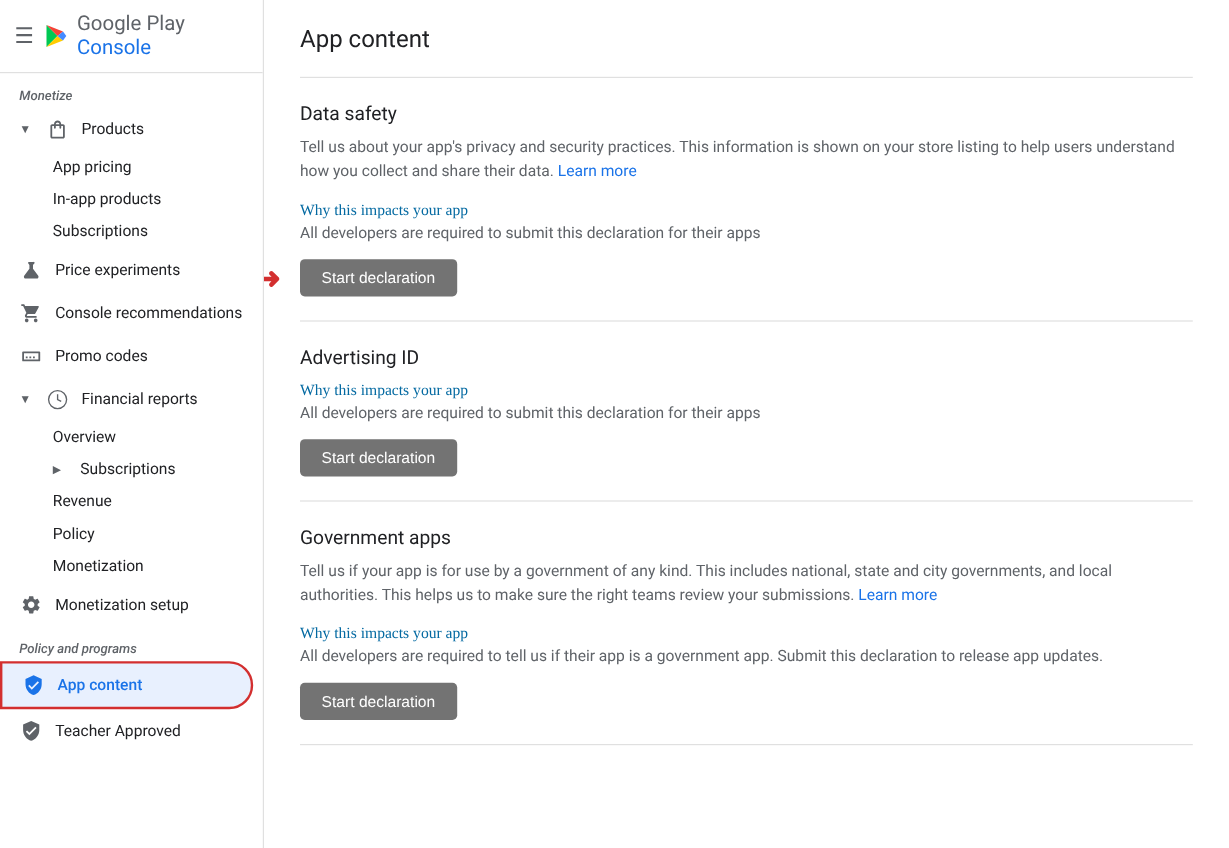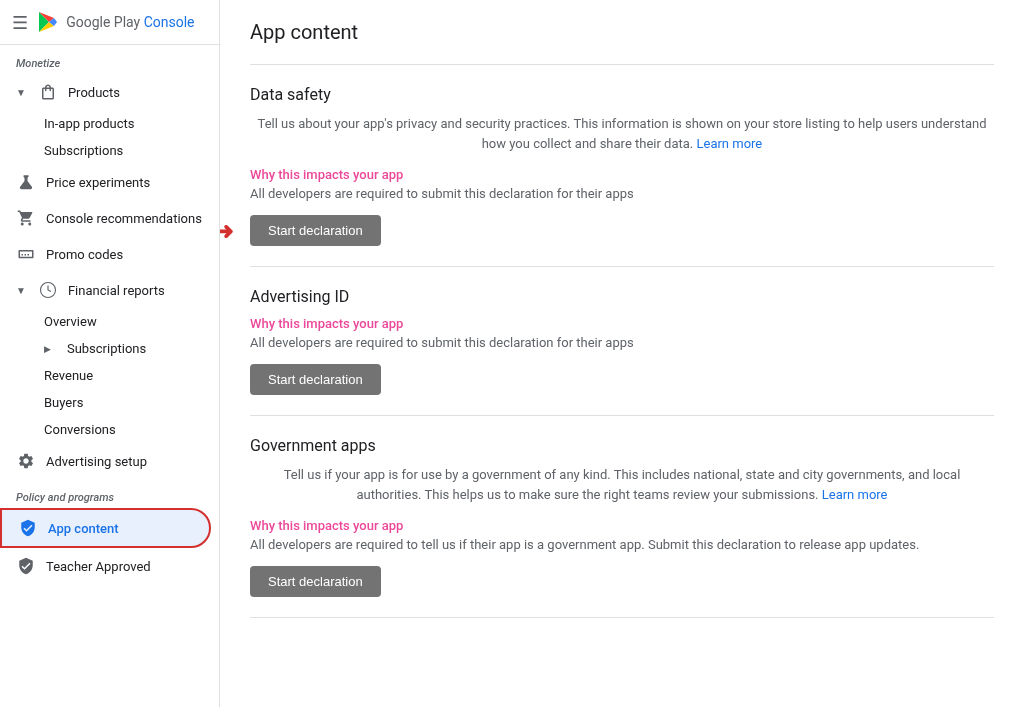--- a/index.html
+++ b/index.html
@@ -35,21 +35,21 @@
       align-items: center;
       gap: 6px;
     }
 
     .logo-icon {
       width: 24px;
       height: 24px;
     }
 
     .logo-text {
-      font-size: 14px;
+      font-size: 17px;
       color: #5f6368;
     }
 
     .logo-text span {
       color: #1a73e8;
     }
 
     .section-label {
       font-size: 11px;
       font-weight: 500;
@@ -130,33 +130,33 @@
       color: #202124;
       margin-bottom: 10px;
     }
 
     .section-desc {
       font-size: 13px;
       color: #5f6368;
       line-height: 1.5;
       margin-bottom: 14px;
       max-width: 750px;
-      text-align: center;
     }
 
     .section-desc a {
       color: #1a73e8;
       text-decoration: none;
     }
 
     .impact-title {
       font-size: 13px;
       font-weight: 500;
-      color: #ec4899;
+      color: #0369a1;
       margin-bottom: 4px;
+      font-family: Liberation Serif, serif;
     }
 
     .impact-desc {
       font-size: 13px;
       color: #5f6368;
       margin-bottom: 14px;
     }
 
     .btn-primary {
       background: #737373;
@@ -217,20 +217,23 @@
     <span class="expand-arrow">▼</span>
     <span class="nav-icon">
       <svg width="18" height="18" viewBox="0 0 24 24" fill="#5f6368">
           <path d="M18 6h-2c0-2.21-1.79-4-4-4S8 3.79 8 6H6c-1.1 0-2 .9-2 2v12c0 1.1.9 2 2 2h12c1.1 0 2-.9 2-2V8c0-1.1-.9-2-2-2zm-6-2c1.1 0 2 .9 2 2h-4c0-1.1.9-2 2-2zm6 16H6V8h2v2c0 .55.45 1 1 1s1-.45 1-1V8h4v2c0 .55.45 1 1 1s1-.45 1-1V8h2v12z"></path>
         </svg>
     </span>
     <span class="nav-label">Products</span>
   </div>
 
   <div class="nav-child">
+    <span>App pricing</span>
+  </div>
+  <div class="nav-child">
     <span>In-app products</span>
   </div>
   <div class="nav-child">
     <span>Subscriptions</span>
   </div>
 
   <div class="nav-item">
     <span class="nav-icon">
       <svg width="18" height="18" viewBox="0 0 24 24" fill="#5f6368">
           <path d="M19.8 18.4L14 10.67V6.5l1.35-1.69A1 1 0 0014.57 3H9.43a1 1 0 00-.78 1.62L10 6.5v4.17L4.2 18.4A2 2 0 006 21.5h12a2 2 0 001.8-3.1z"></path>
@@ -272,33 +275,33 @@
     <span>Overview</span>
   </div>
   <div class="nav-item" style="padding-left: 44px; padding-top:6px; padding-bottom:6px;">
     <span class="expand-arrow" style="font-size:9px;">▶</span>
     <span class="nav-label" style="margin-left:4px;">Subscriptions</span>
   </div>
   <div class="nav-child">
     <span>Revenue</span>
   </div>
   <div class="nav-child">
-    <span>Buyers</span>
-  </div>
-  <div class="nav-child">
-    <span>Conversions</span>
+    <span>Policy</span>
+  </div>
+  <div class="nav-child">
+    <span>Monetization</span>
   </div>
 
   <div class="nav-item">
     <span class="nav-icon">
       <svg width="18" height="18" viewBox="0 0 24 24" fill="#5f6368">
           <path d="M19.14 12.94c.04-.3.06-.61.06-.94 0-.32-.02-.64-.07-.94l2.03-1.58a.49.49 0 00.12-.61l-1.92-3.32a.488.488 0 00-.59-.22l-2.39.96c-.5-.38-1.03-.7-1.62-.94l-.36-2.54a.484.484 0 00-.48-.41h-3.84c-.24 0-.43.17-.47.41l-.36 2.54c-.59.24-1.13.57-1.62.94l-2.39-.96c-.22-.08-.47 0-.59.22L2.74 8.87c-.12.21-.08.47.12.61l2.03 1.58c-.05.3-.07.63-.07.94s.02.64.07.94l-2.03 1.58a.49.49 0 00-.12.61l1.92 3.32c.12.22.37.29.59.22l2.39-.96c.5.38 1.03.7 1.62.94l.36 2.54c.05.24.24.41.48.41h3.84c.24 0 .44-.17.47-.41l.36-2.54c.59-.24 1.13-.56 1.62-.94l2.39.96c.22.08.47 0 .59-.22l1.92-3.32c.12-.22.07-.47-.12-.61l-2.01-1.58zM12 15.6c-1.98 0-3.6-1.62-3.6-3.6s1.62-3.6 3.6-3.6 3.6 1.62 3.6 3.6-1.62 3.6-3.6 3.6z"></path>
         </svg>
     </span>
-    <span class="nav-label">Advertising setup</span>
+    <span class="nav-label">Monetization setup</span>
   </div>
 
   <div class="section-label">Policy and programs</div>
 
 
   <div class="nav-item active-outline" style="display:flex; align-items:center; gap:10px; padding: 8px 16px; margin-right: 8px;">
     <span class="nav-icon" style="color:#1a73e8;">
       <svg width="18" height="18" viewBox="0 0 24 24" fill="#1a73e8">
           <path d="M12 1L3 5v6c0 5.55 3.84 10.74 9 12 5.16-1.26 9-6.45 9-12V5l-9-4zm-2 16l-4-4 1.41-1.41L10 14.17l6.59-6.59L18 9l-8 8z"></path>
         </svg>

